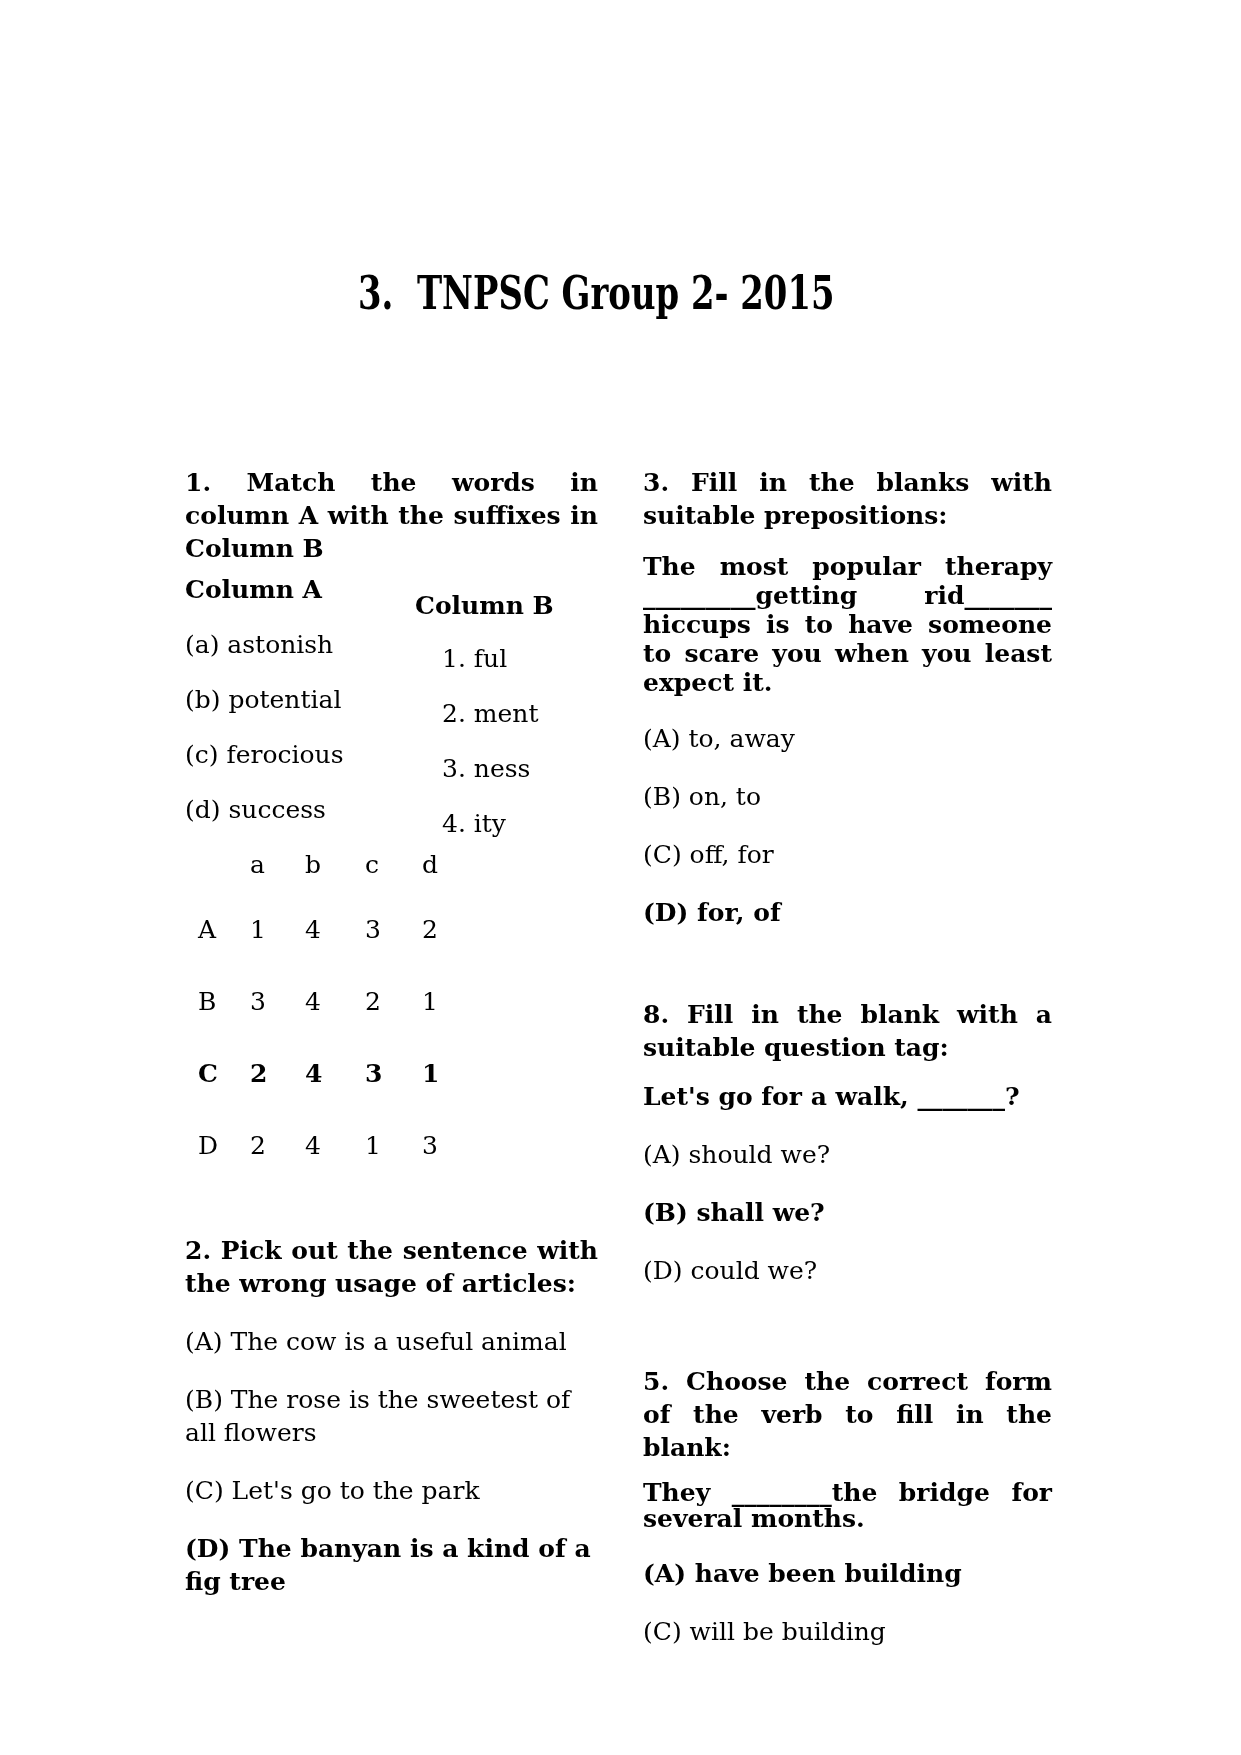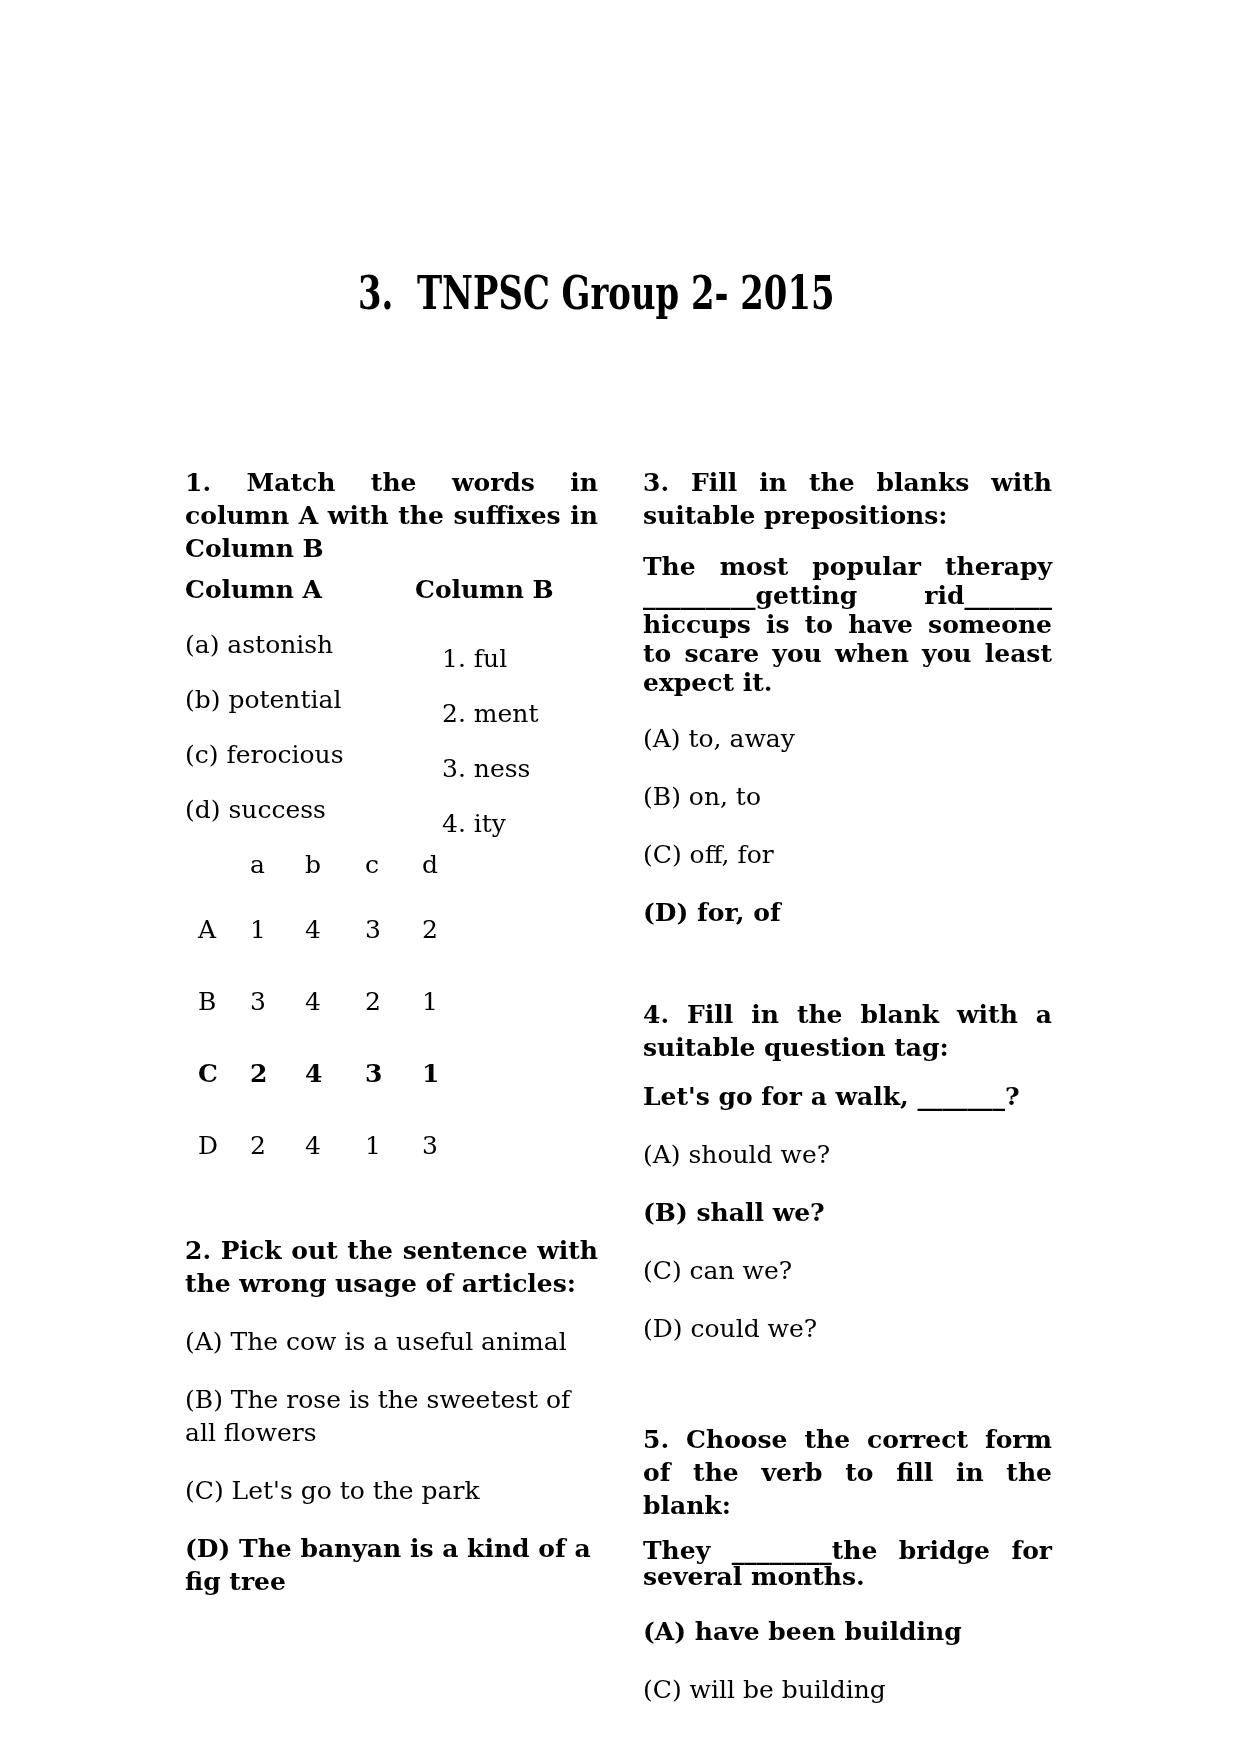--- a/index.html
+++ b/index.html
@@ -30,21 +30,21 @@
   .col-r { left: 643px; width: 409px; }
 
   .h { font-weight: bold; text-align: justify; margin: 0; }
 
   .mt8  { margin-top: 8px; }
   .mt66 { margin-top: 78px; }
   .mt69 { margin-top: 69px; }
   .mt72 { margin-top: 72px; }
 
   .pairs-head { position: relative; margin-top: 8px; height: 33px; font-weight: bold; }
-  .pairs-head .r { position: absolute; left: 230px; top: 0; }
+  .pairs-head .r { position: absolute; left: 230px; top: 16px; }
 
   .pair { position: relative; margin-top: 22px; height: 33px; }
   .pair .r { position: absolute; left: 257px; top: 14px; }
 
   .matrix { margin-top: 22px; }
   .mrow {
     display: grid;
     grid-template-columns: 52px 55px 60px 57px 60px;
     padding-left: 13px;
   }
@@ -139,26 +139,25 @@
     <p class="passage">The most popular therapy _________getting rid_______ hiccups is to have someone to scare you when you least expect it.</p>
     <div>
         <p class="opt">(A) to, away</p>
         <p class="opt">(B) on, to</p>
         <p class="opt">(C) off, for</p>
         <p class="opt b">(D) for, of</p>
       </div>
   </section>
 
   <section>
-    <p class="h mt69">4. Fill in the blank with a suitable question tag:</p>
+    <p class="h mt69">8. Fill in the blank with a suitable question tag:</p>
     <p class="prompt">Let's go for a walk, _______?</p>
     <div>
         <p class="opt">(A) should we?</p>
         <p class="opt b">(B) shall we?</p>
-        <p class="opt">(C) can we?</p>
         <p class="opt">(D) could we?</p>
       </div>
   </section>
 
   <section>
     <p class="h mt66">5. Choose the correct form of the verb to fill in the blank:</p>
     <p class="prompt2">They ________the bridge for several months.</p>
     <div>
         <p class="opt b">(A) have been building</p>
         <p class="opt">(C) will be building</p>

